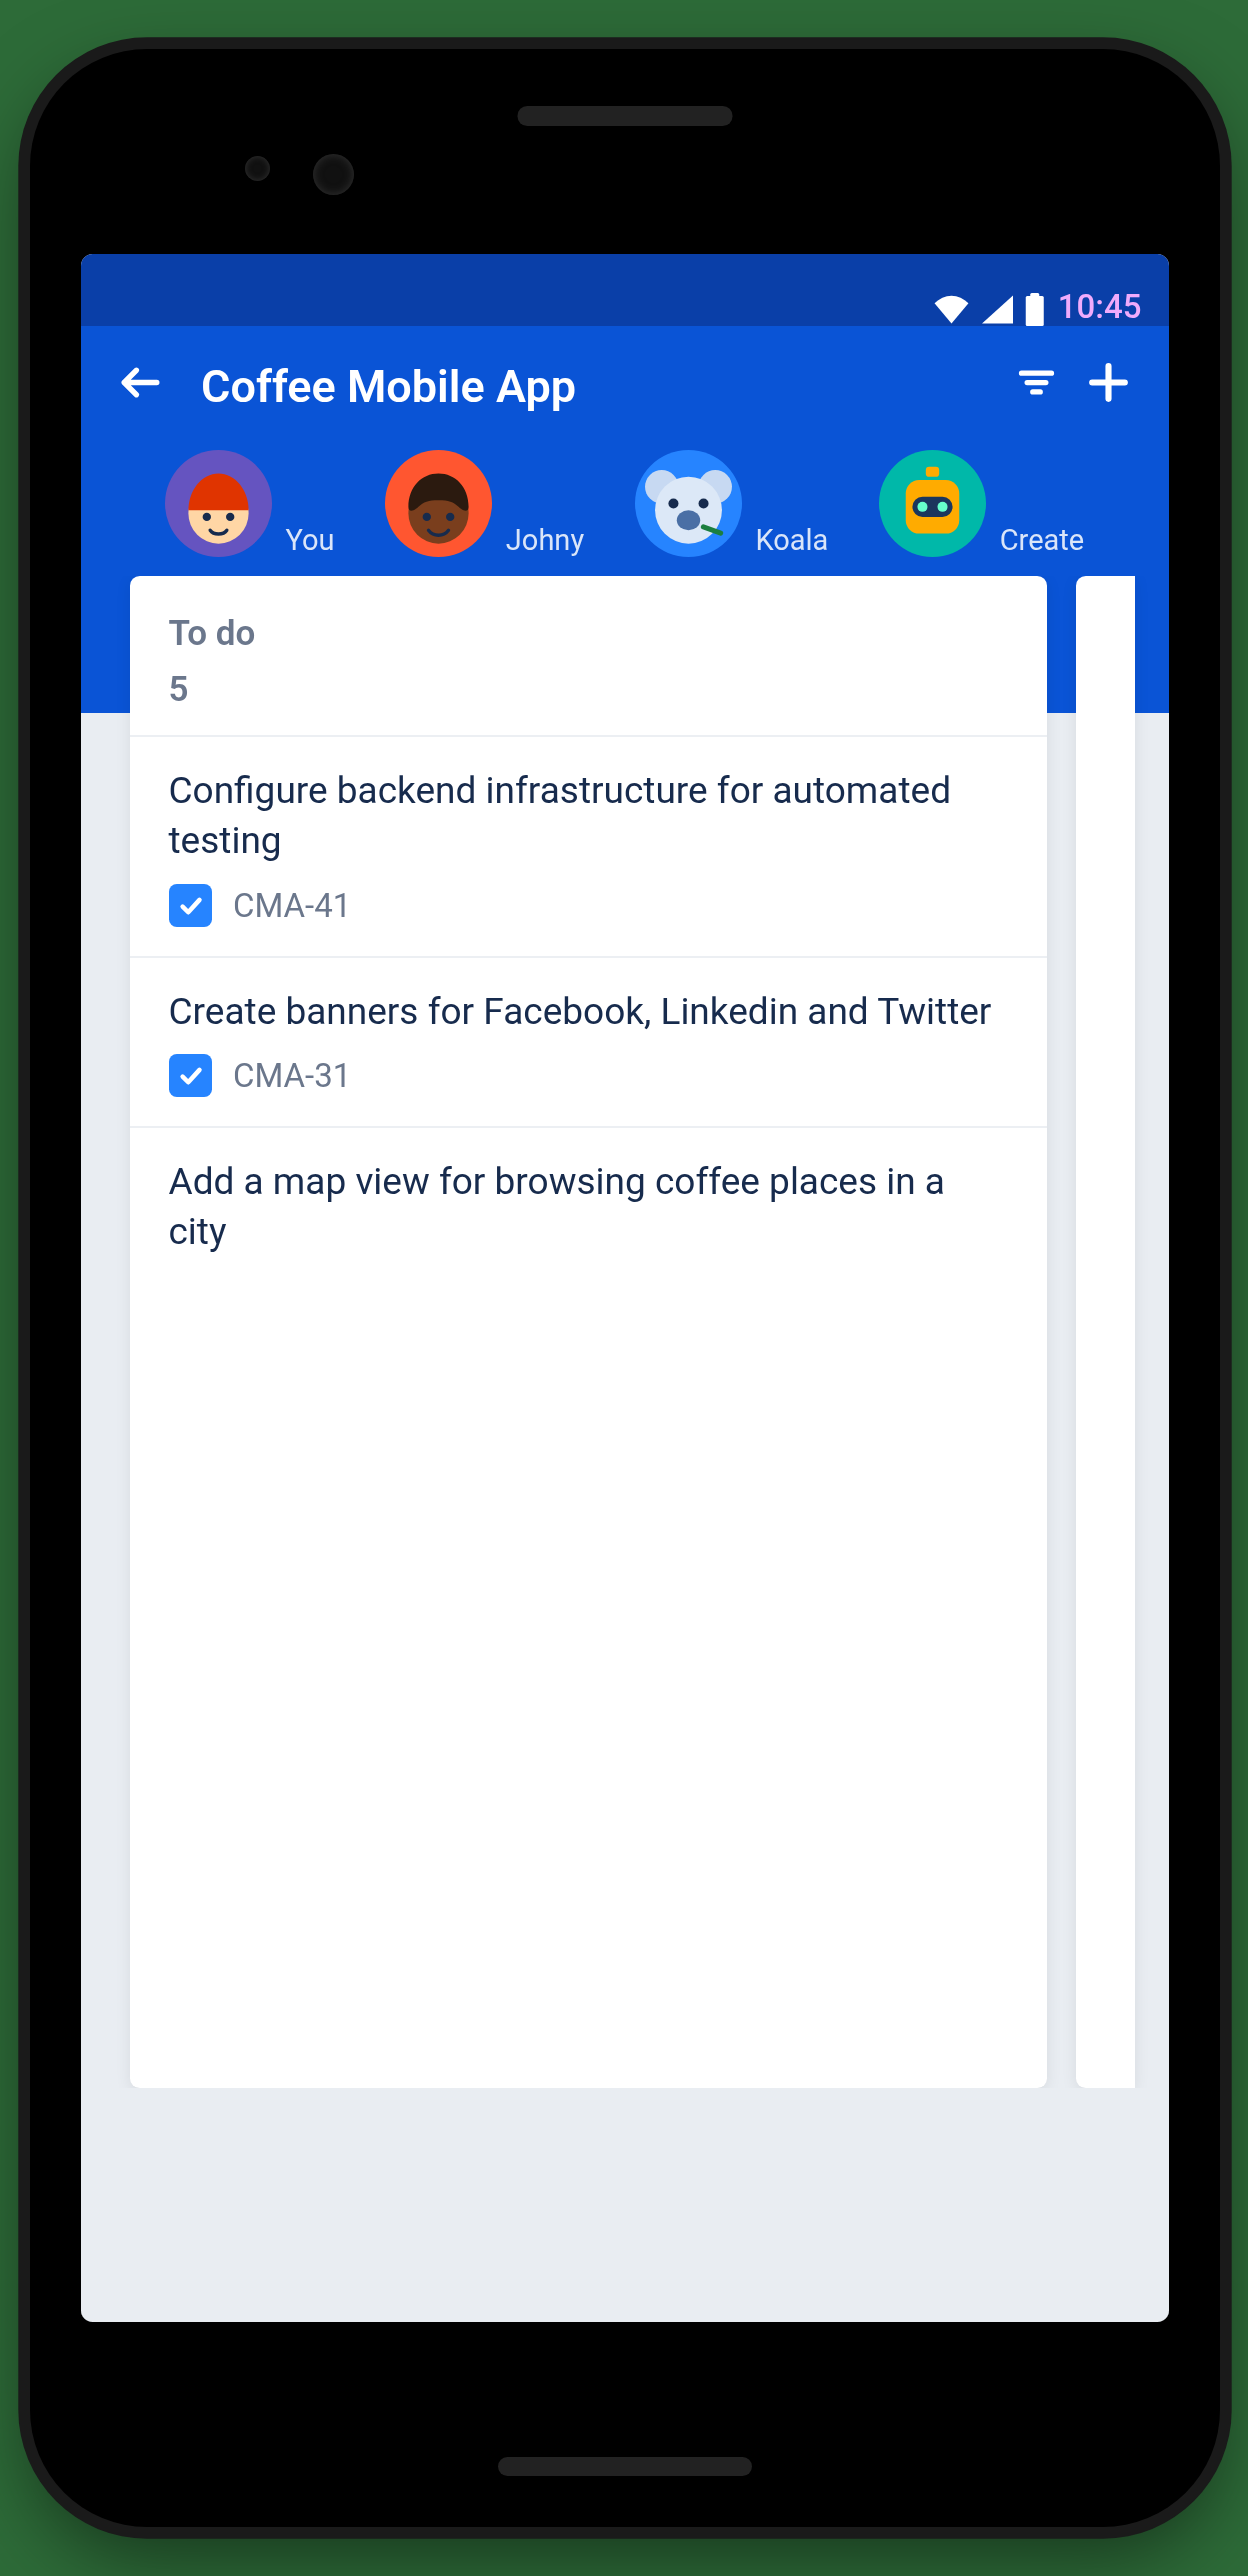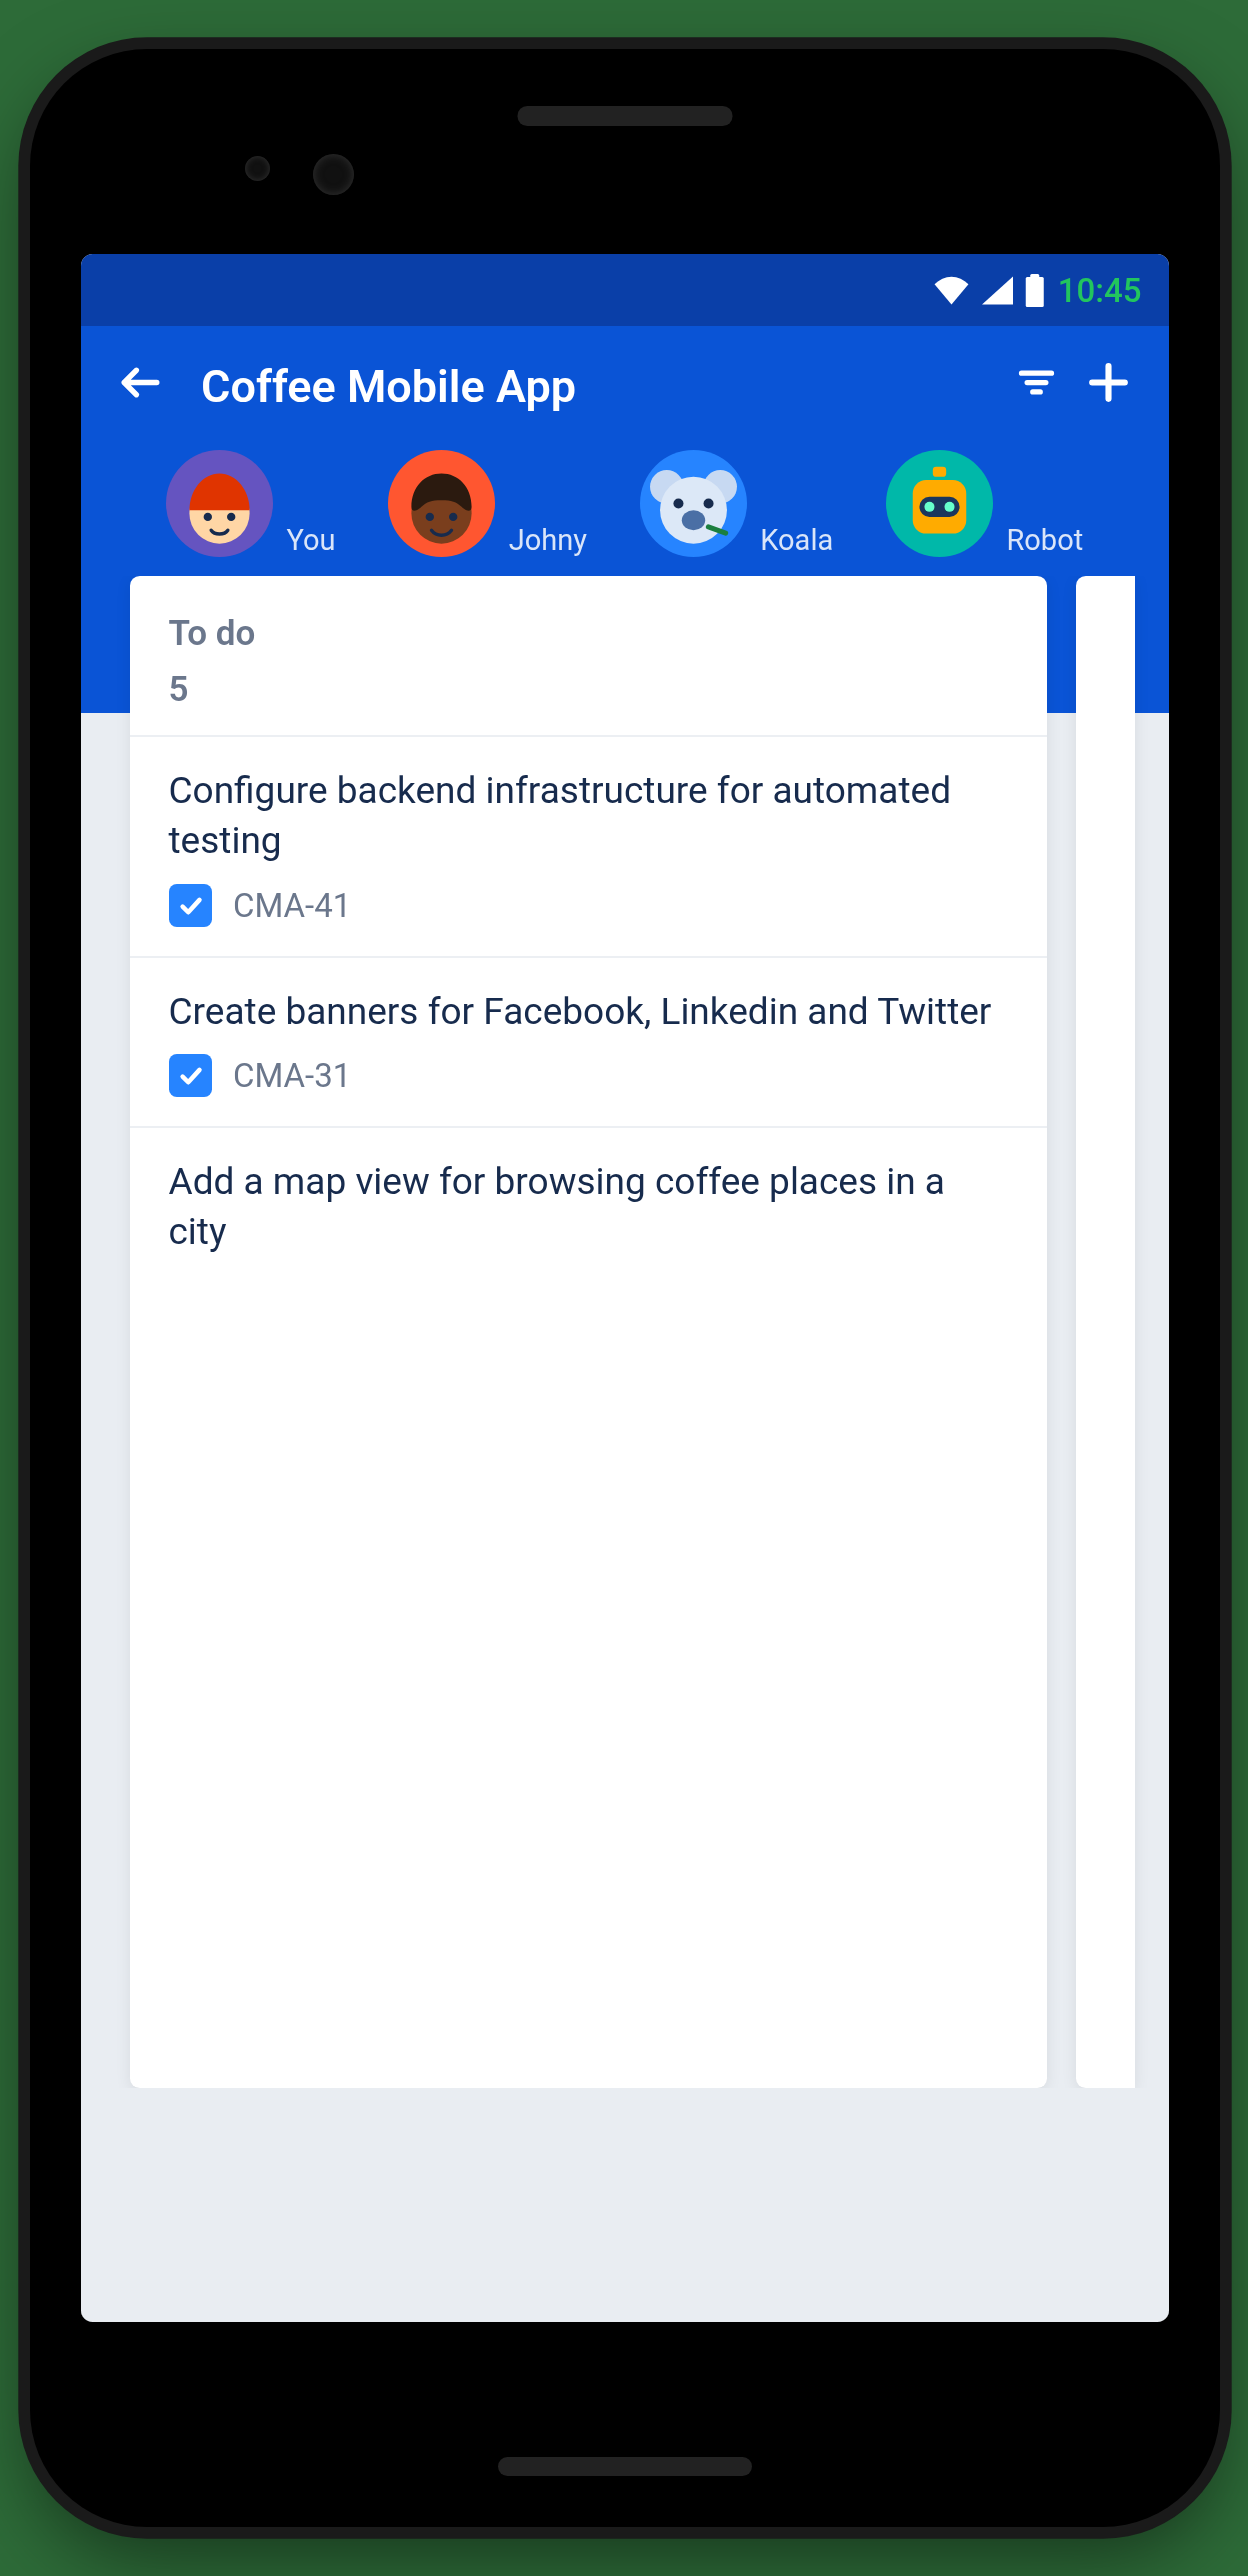--- a/index.html
+++ b/index.html
@@ -13,21 +13,21 @@
   .speaker-top { position: absolute; top: 57px; left: 50%; transform: translateX(-50%); width: 215px; height: 19.5px; background: #222; border-radius: 9.8px; }
   .cam1 { position:absolute; top:107px; left:215px; width:25px; height:25px; background:#111; border-radius:50%; box-shadow: inset 0 0 5.9px #333; }
   .cam2 { position:absolute; top:105px; left:283px; width:41px; height:41px; background:#111; border-radius:50%; box-shadow: inset 0 0 9.8px #333; }
 
   .screen {
     position: absolute; top: 205px; left: 51px; right: 51px; bottom: 205px;
     background: #e9edf2; border-radius: 11.7px; overflow: hidden; display: flex; flex-direction: column;
   }
 
   .statusbar {
-    height: 72px; background: #0a3fa8; color: #22c55e; display: flex; align-items: center; justify-content: flex-end;
+    height: 72px; background: #0a3fa8; color: #f0abfc; display: flex; align-items: flex-end; justify-content: flex-end;
     padding: 0 27px; gap: 13.7px; font-size: 33px; font-weight: 500;
   }
   .statusbar .icons { display: flex; align-items: center; gap: 11.7px; }
   .wifi-icon, .cell-icon, .batt-icon { display: inline-block; }
   .wifi-icon svg, .cell-icon svg, .batt-icon svg { display:block; }
 
   .header {
     background: #0a54d6; padding-bottom: 156px;
   }
   .header-top {
@@ -189,21 +189,21 @@
             <div class="avatar-img">
               <svg width="107" height="107" viewBox="0 0 64 64">
                 <circle cx="32" cy="32" r="32" fill="#00b8a9"></circle>
                 <rect x="16" y="18" width="32" height="32" rx="8" fill="#ffab00"></rect>
                 <rect x="20" y="28" width="24" height="12" rx="6" fill="#1b365d"></rect>
                 <circle cx="26" cy="34" r="3" fill="#6fc"></circle>
                   <circle cx="38" cy="34" r="3" fill="#6fc"></circle>
                 <rect x="28" y="10" width="8" height="6" rx="2" fill="#ffab00"></rect>
               </svg>
             </div>
-            <div class="avatar-label">Robot</div>
+            <div class="avatar-label">Create</div>
           </div>
         </div>
       </div>
 
       <div class="board-area">
         <div class="column">
           <div class="column-header">
             <span>To do</span>
             <span class="count">5</span>
           </div>

